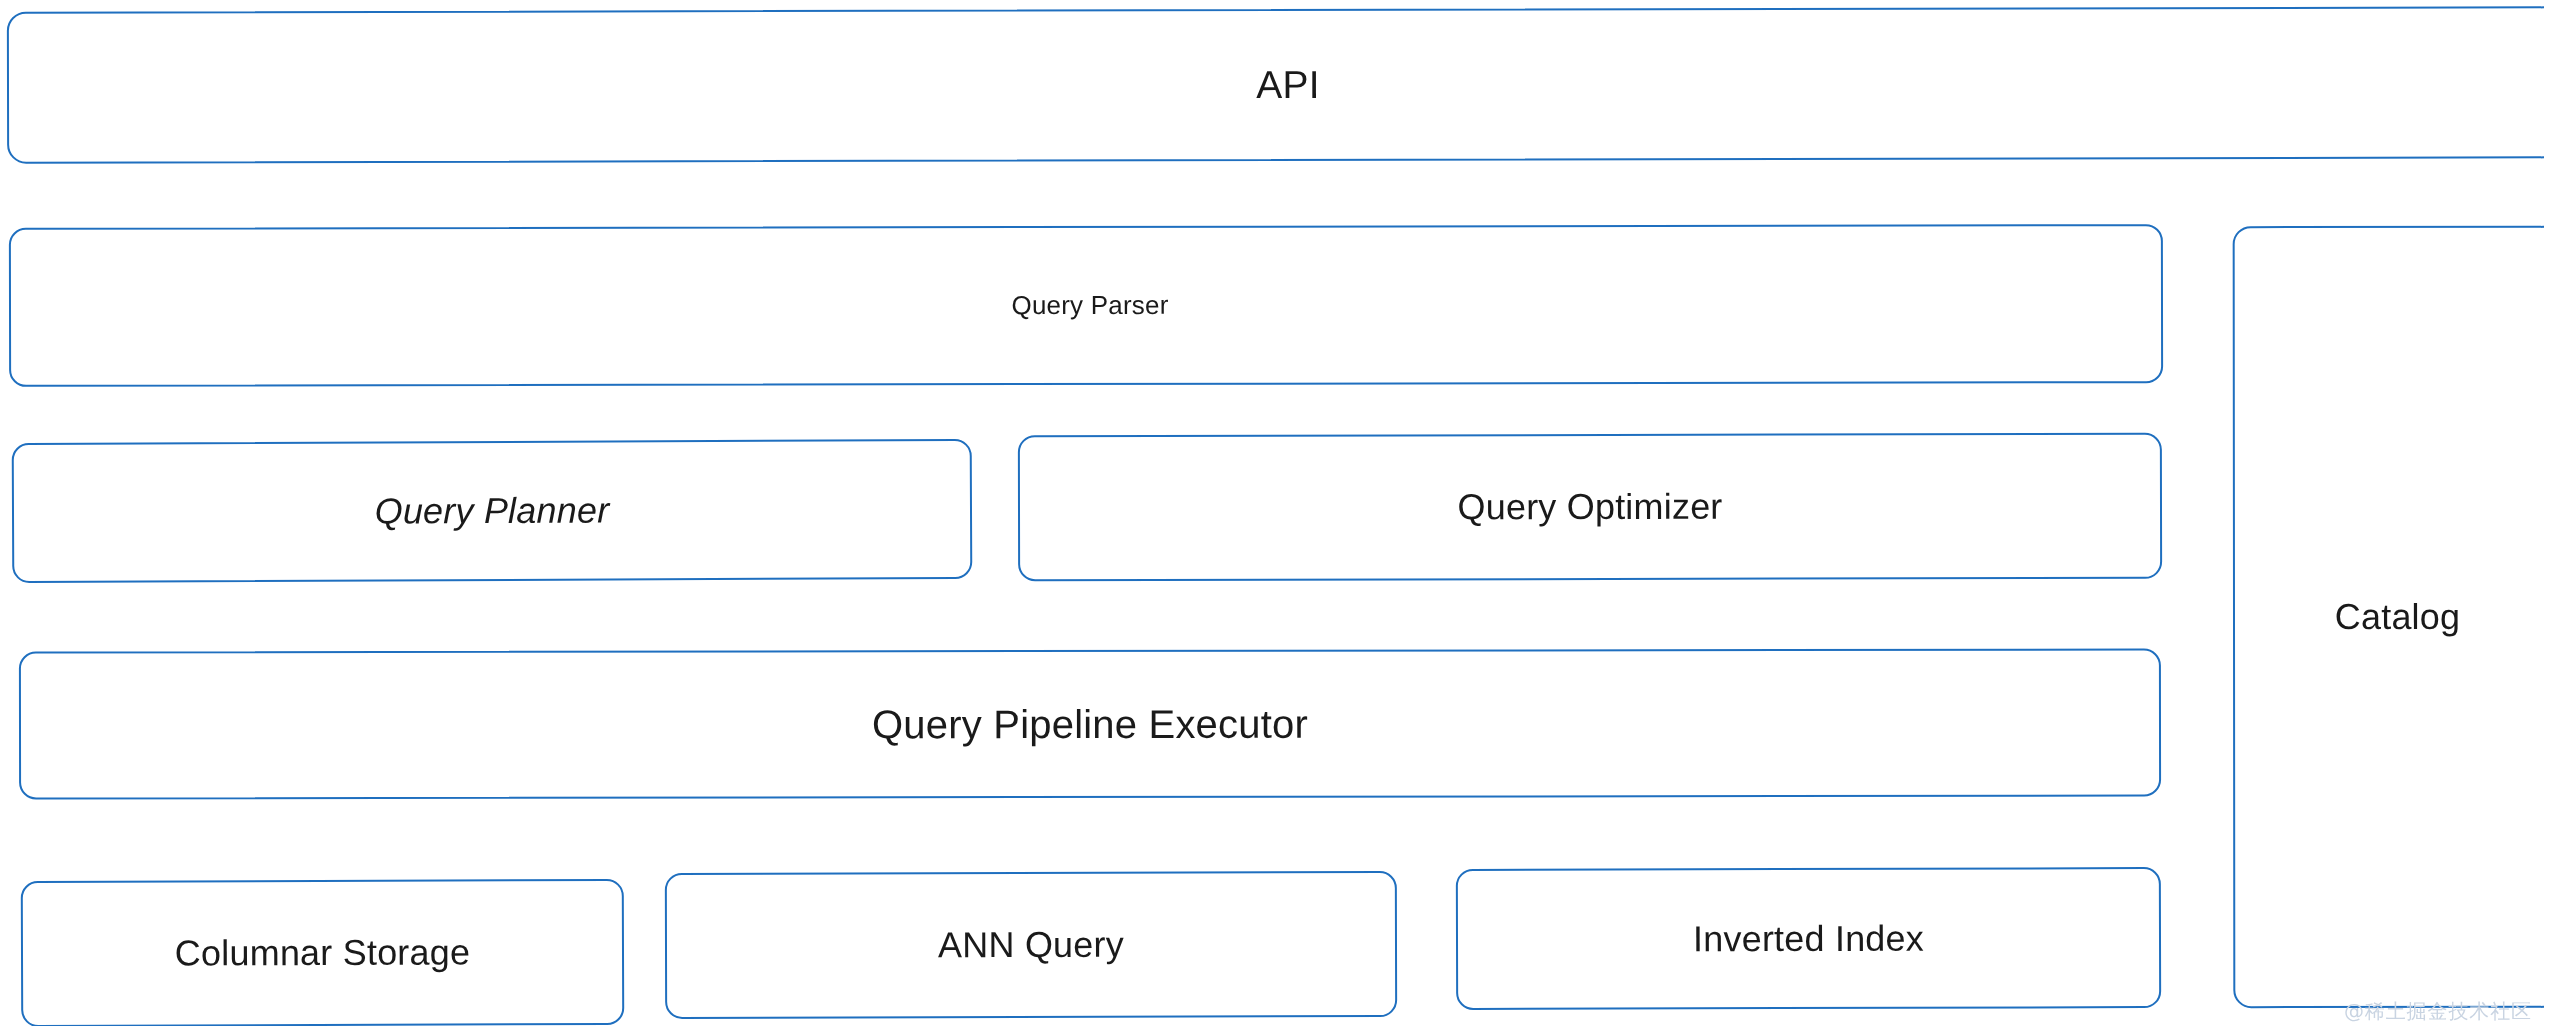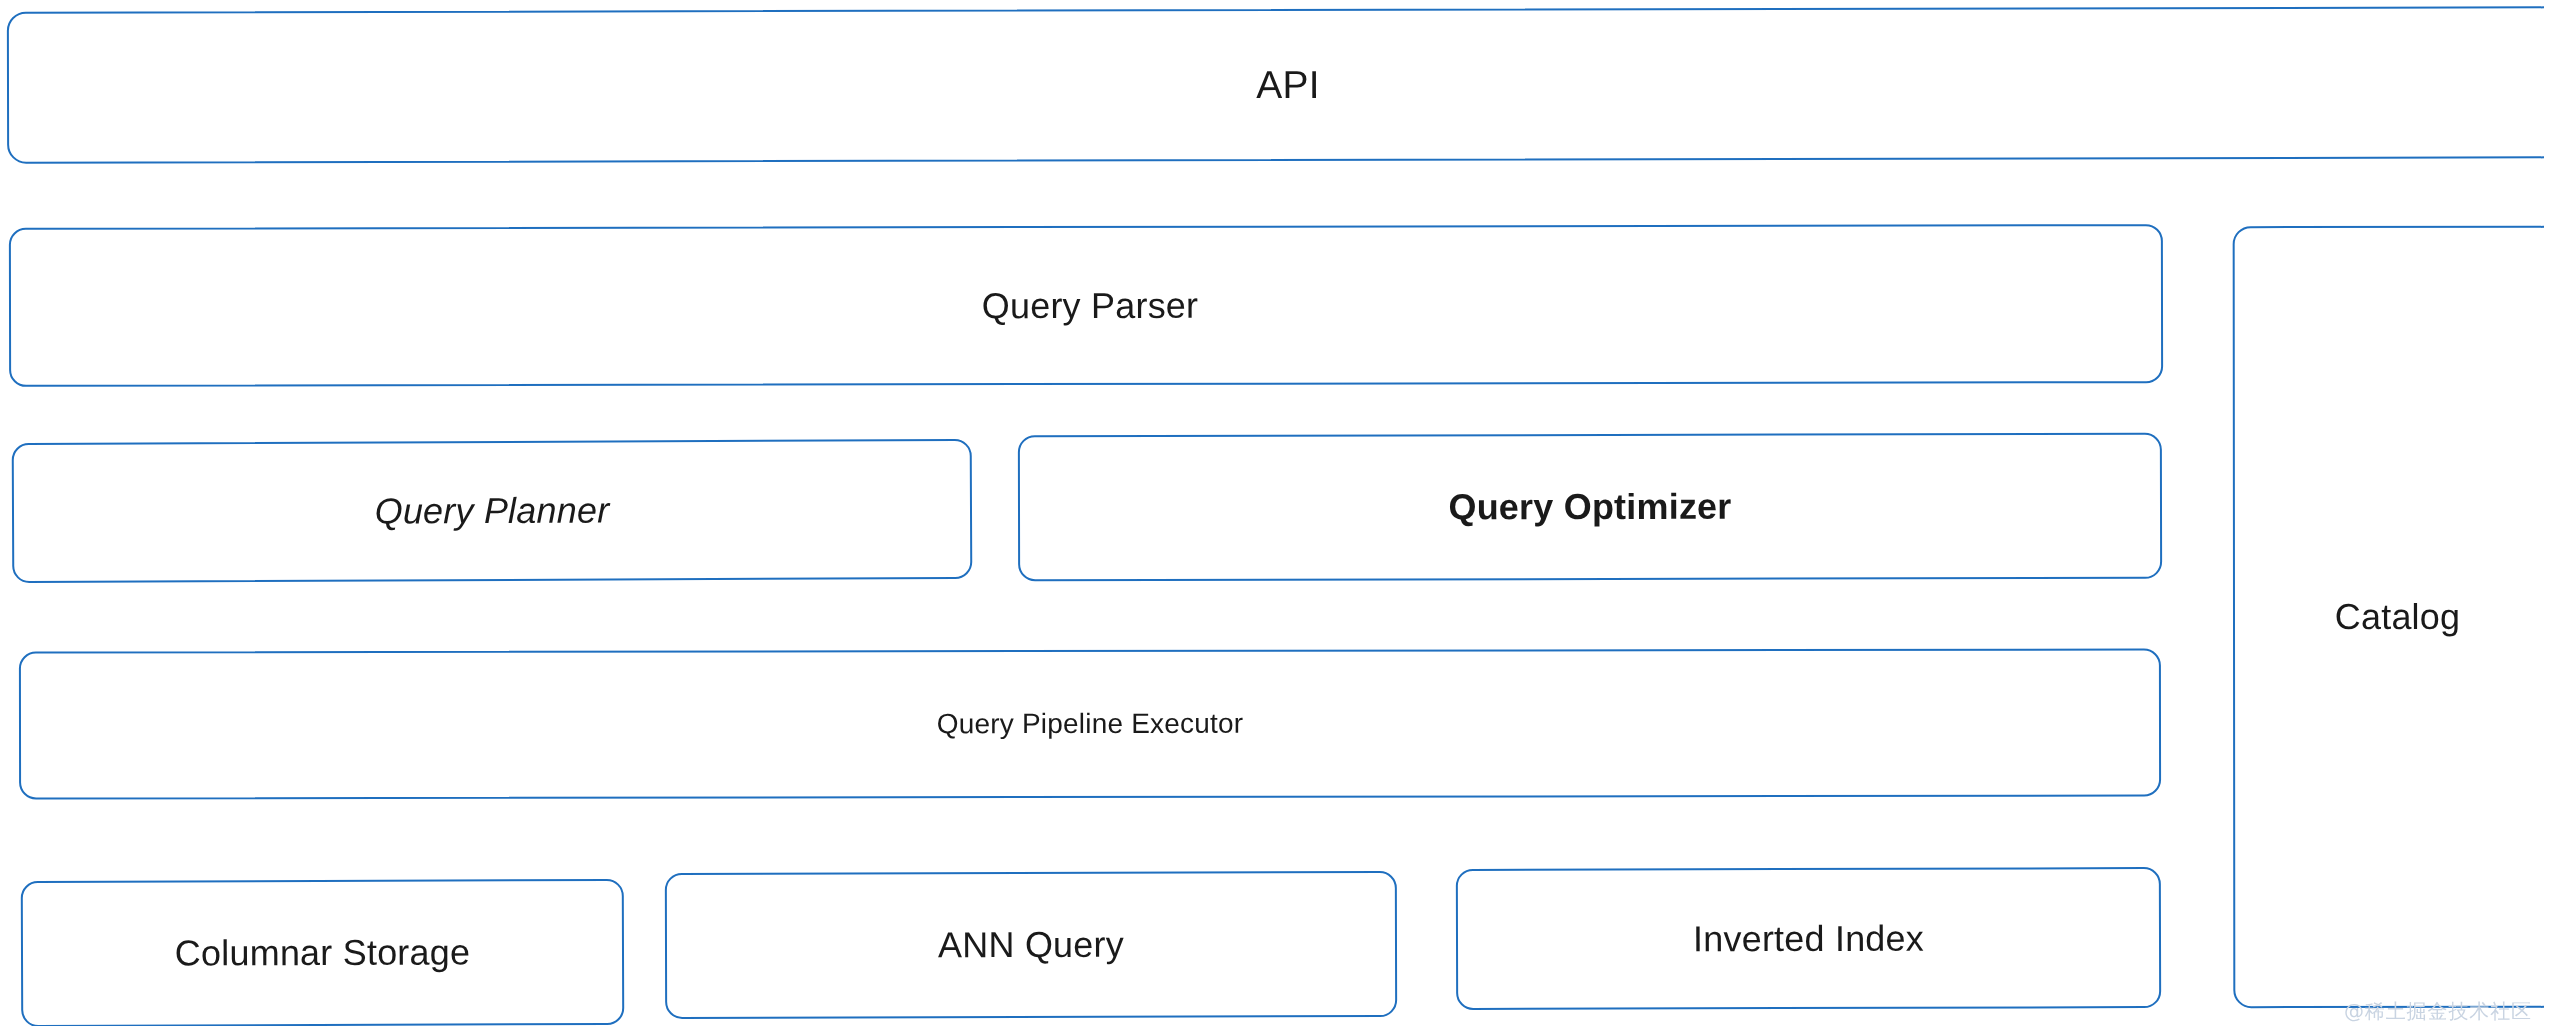--- a/index.html
+++ b/index.html
@@ -39,39 +39,39 @@
     left:6.9px;  top:8.6px;  width:2562px; height:152px;
     border-radius:19px;
     transform:rotate(-0.12deg);
   }
   #n-api .label{ font-size:39px; }
 
   #n-parser{
     left:8.6px; top:226px; width:2154px; height:159px;
     transform:rotate(-0.10deg);
   }
-  #n-parser .label{ font-size:36px;margin-left:8px; }
+  #n-parser .label{ font-size:26px;margin-left:8px; }
 
   #n-planner{
     left:12px; top:441px; width:960px; height:140px;
     transform:rotate(-0.25deg);
   }
   #n-planner .label{ font-size:36px;font-style:italic; }
 
   #n-optimizer{
     left:1018px; top:434px; width:1144px; height:146px;
     transform:rotate(-0.12deg);
   }
-  #n-optimizer .label{ font-size:36px;font-weight:bold; }
+  #n-optimizer .label{ font-size:36px; }
 
   #n-executor{
     left:19px; top:650px; width:2142px; height:148px;
     transform:rotate(-0.08deg);
   }
-  #n-executor .label{ font-size:28px; }
+  #n-executor .label{ font-size:40px; }
 
   #n-columnar{
     left:20.7px; top:880px; width:603px; height:146px;
     transform:rotate(-0.20deg);
   }
   #n-columnar .label{ font-size:36px; }
 
   #n-ann{
     left:665px; top:872px; width:732px; height:146px;
     transform:rotate(-0.15deg);

